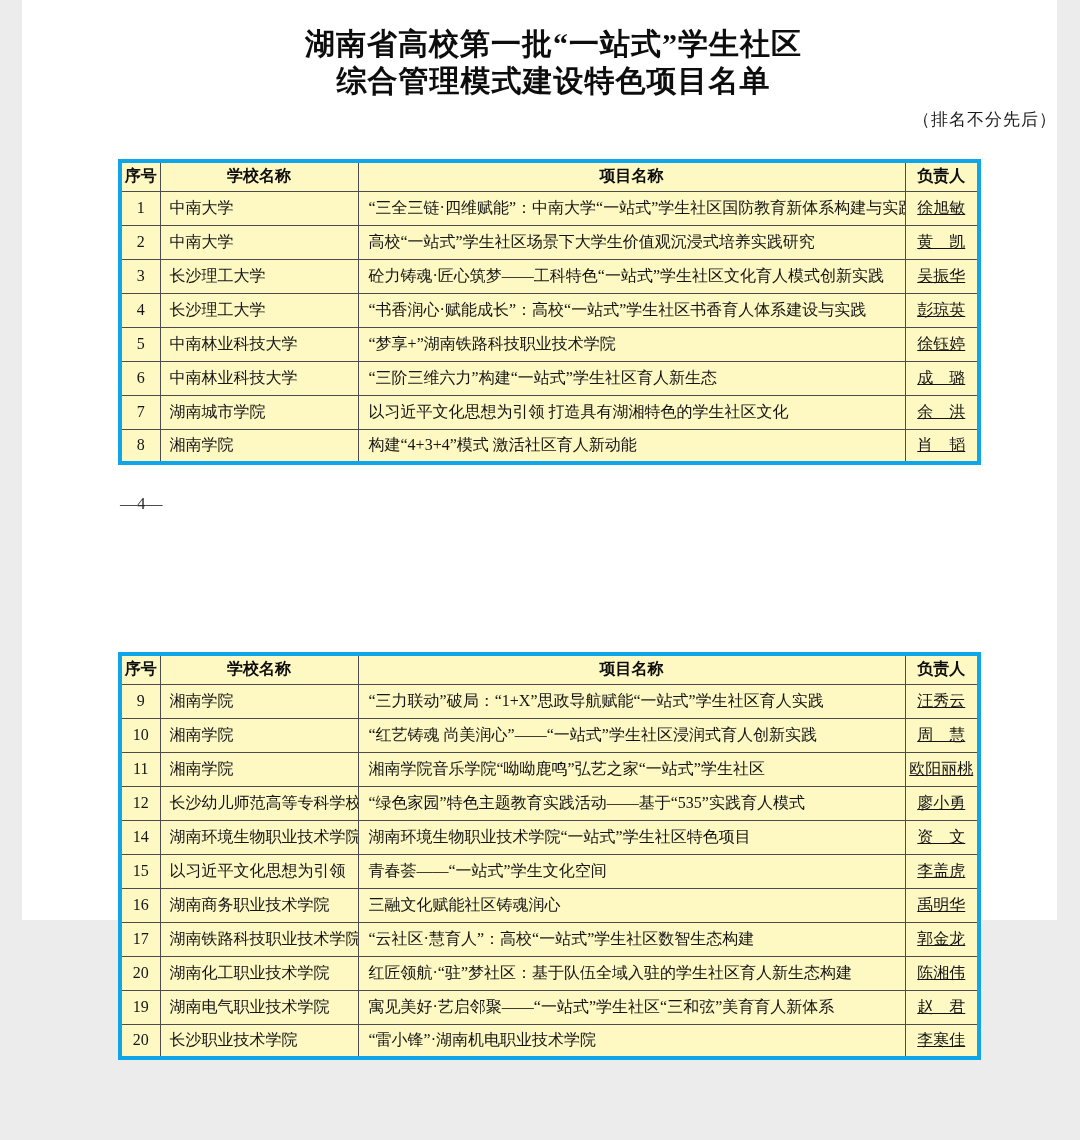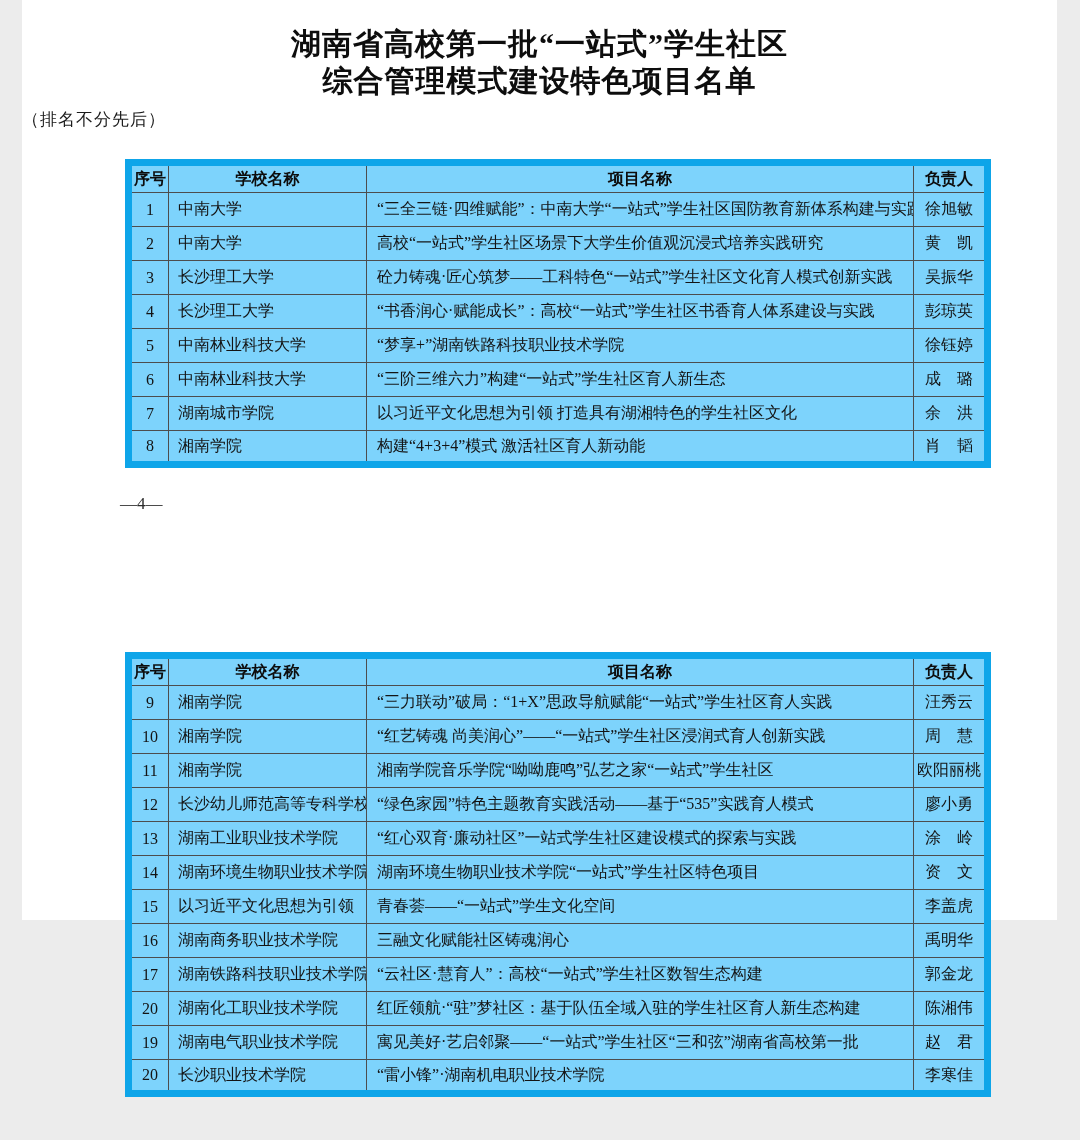--- a/index.html
+++ b/index.html
@@ -16,45 +16,46 @@
     background: #ececec;
     overflow: hidden;
   }
   .page {
     position: absolute;
     left: 22px;
     top: 0;
     width: 1035px;
     height: 920px;
     background: #ffffff;
+    padding-left: 28px;
   }
   .doc-title {
     padding-top: 25px;
     text-align: center;
     font-weight: bold;
     font-size: 30px;
     line-height: 37px;
     color: #0d0d0d;
     letter-spacing: 1px;
   }
   .subtitle {
     margin-top: 9px;
-    text-align: left;
+    text-align: right;
     font-size: 17px;
     letter-spacing: 1px;
     color: #1a1a1a;
   }
   .roster-table {
     position: absolute;
-    left: 103px;
+    left: 96px;
     width: 859px;
     border-collapse: collapse;
     table-layout: fixed;
-    background: #7dd3fc;
-    border: 7px solid #0ea5e9;
+    background: #fef9c3;
+    border: 4px solid #0ea5e9;
   }
   .table1 { top: 159px; }
   .table2 { top: 652px; }
   .roster-table th, .roster-table td {
     border: 1px solid #4d4d4d;
     overflow: hidden;
     white-space: nowrap;
   }
   .roster-table th {
     height: 30px;
@@ -64,21 +65,21 @@
     color: #0d0d0d;
   }
   .roster-table td {
     height: 34px;
     font-size: 16px;
     color: #141414;
   }
   td.col-no { text-align: center; }
   td.col-school { padding-left: 9px; }
   td.col-project { padding-left: 10px; }
-  td.col-leader { text-align: center; }
+  td.col-leader { text-align: center; text-decoration: underline; }
   .page-number {
     position: absolute;
     left: 98px;
     top: 494px;
     font-size: 17px;
     color: #2a2a2a;
   }
 </style>
 </head>
 <body>
@@ -205,26 +206,20 @@
     <td class="col-leader">欧阳丽桃</td>
   </tr>
 
   <tr>
     <td class="col-no">12</td>
     <td class="col-school">长沙幼儿师范高等专科学校</td>
     <td class="col-project">“绿色家园”特色主题教育实践活动——基于“535”实践育人模式</td>
     <td class="col-leader">廖小勇</td>
   </tr>
 
-  <tr>
-    <td class="col-no">13</td>
-    <td class="col-school">湖南工业职业技术学院</td>
-    <td class="col-project">“红心双育·廉动社区”一站式学生社区建设模式的探索与实践</td>
-    <td class="col-leader">涂　岭</td>
-  </tr>
 
   <tr>
     <td class="col-no">14</td>
     <td class="col-school">湖南环境生物职业技术学院</td>
     <td class="col-project">湖南环境生物职业技术学院“一站式”学生社区特色项目</td>
     <td class="col-leader">资　文</td>
   </tr>
 
   <tr>
     <td class="col-no">15</td>
@@ -250,21 +245,21 @@
   <tr>
     <td class="col-no">20</td>
     <td class="col-school">湖南化工职业技术学院</td>
     <td class="col-project">红匠领航·“驻”梦社区：基于队伍全域入驻的学生社区育人新生态构建</td>
     <td class="col-leader">陈湘伟</td>
   </tr>
 
   <tr>
     <td class="col-no">19</td>
     <td class="col-school">湖南电气职业技术学院</td>
-    <td class="col-project">寓见美好·艺启邻聚——“一站式”学生社区“三和弦”湖南省高校第一批</td>
+    <td class="col-project">寓见美好·艺启邻聚——“一站式”学生社区“三和弦”美育育人新体系</td>
     <td class="col-leader">赵　君</td>
   </tr>
 
   <tr>
     <td class="col-no">20</td>
     <td class="col-school">长沙职业技术学院</td>
     <td class="col-project">“雷小锋”·湖南机电职业技术学院</td>
     <td class="col-leader">李寒佳</td>
   </tr>
 </tbody>

